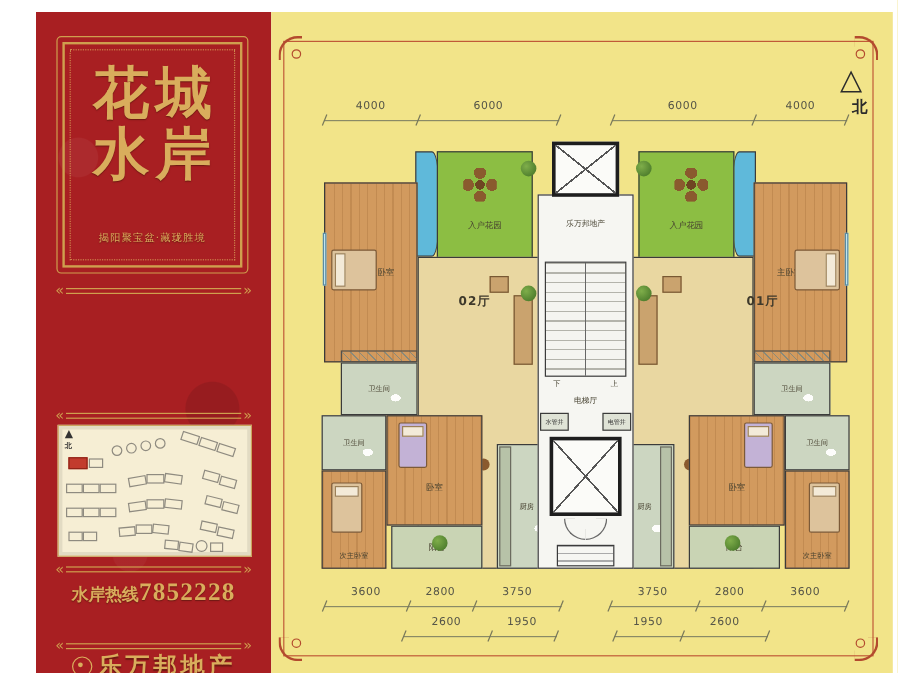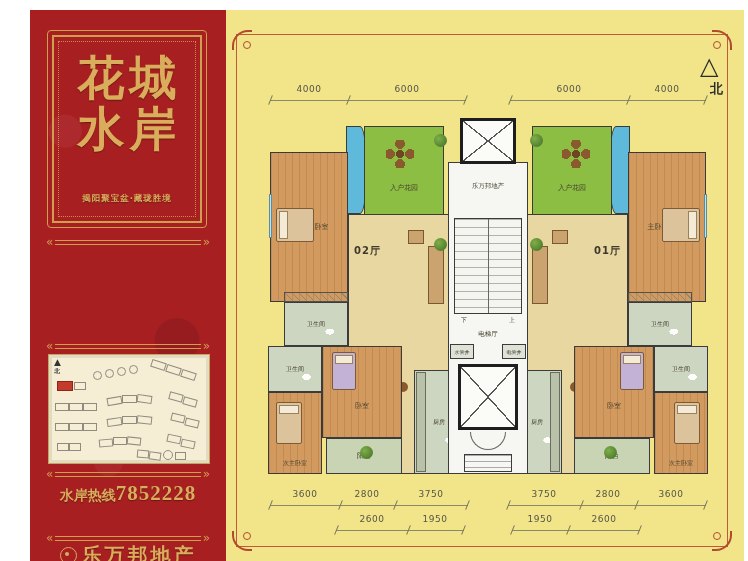--- a/index.html
+++ b/index.html
@@ -7,21 +7,21 @@
        font-family:"DejaVu Sans","Liberation Sans",sans-serif;overflow:hidden;}
   .poster{position:absolute;left:30px;top:10px;width:714px;height:551px;}
 
   
   .red-panel{position:absolute;left:0;top:0;width:196px;height:551px;
     background-color:#a81f22;
     background-image:radial-gradient(circle at 18% 22%, rgba(255,255,255,.05) 0 16px, transparent 17px),
                      radial-gradient(circle at 75% 60%, rgba(0,0,0,.10) 0 22px, transparent 23px),
                      radial-gradient(circle at 40% 82%, rgba(255,255,255,.04) 0 14px, transparent 15px);
     color:#d9ad5c;}
-  .gold{color:#d9ad5c;text-shadow:0 1px 1px rgba(60,20,5,.55);font-weight:bold;}
+  .gold{color:#d9ad5c;text-shadow:0 1px 1px rgba(60,20,5,.55);}
   .serif{font-family:"Liberation Serif","DejaVu Serif",serif;}
 
   .frame{position:absolute;left:22px;top:25px;width:150px;height:188px;
     border:2px solid #cf9f4e;box-sizing:border-box;text-align:center;}
   .frame::before{content:"";position:absolute;left:-7px;top:-7px;right:-7px;bottom:-7px;
     border:1px solid #cf9f4e;border-radius:4px;}
   .frame::after{content:"";position:absolute;left:4px;top:4px;right:4px;bottom:4px;
     border:1px dotted rgba(223,178,96,.7);}
   .title-line{font-size:47px;line-height:1.08;font-weight:bold;letter-spacing:5px;margin-left:5px;}
   .title-wrap{position:absolute;left:0;right:0;top:16px;}
@@ -115,21 +115,21 @@
     -14px 0 0 -6px #8a5a2e, 14px 0 0 -6px #8a5a2e;}
   .plant{position:absolute;width:13px;height:13px;border-radius:50%;
     background:radial-gradient(circle at 35% 35%, #7fae4a, #3f6f24);}
   .gset{position:absolute;width:28px;height:28px;background:
     radial-gradient(circle at 50% 50%, #6e4522 0 4px, transparent 4px),
     radial-gradient(circle at 14% 50%, #8a5a2e 0 5px, transparent 5px),
     radial-gradient(circle at 86% 50%, #8a5a2e 0 5px, transparent 5px),
     radial-gradient(circle at 50% 14%, #8a5a2e 0 5px, transparent 5px),
     radial-gradient(circle at 50% 86%, #8a5a2e 0 5px, transparent 5px);}
   .clbl{position:absolute;font-size:6.5px;color:#45402f;white-space:nowrap;transform:translateX(-50%);}
-  .biglbl{position:absolute;font-size:10px;font-weight:bold;color:#3e392b;letter-spacing:1px;}
+  .biglbl{position:absolute;font-size:10px;font-weight:bold;color:#3e392b;letter-spacing:1px;margin-left:28px;}
   .shaftbox{position:absolute;box-sizing:border-box;border:1px solid #3b3b3b;background:#dfe3d6;
     font-size:5px;color:#333;display:flex;align-items:center;justify-content:center;white-space:nowrap;}
   .door{position:absolute;width:18px;height:18px;border-left:1px solid #666;border-bottom:1px solid #666;
     border-bottom-left-radius:100%;box-sizing:border-box;}
   .win{position:absolute;background:#bfe4f0;border:1px solid #5b8ba0;box-sizing:border-box;}
   .steps{position:absolute;background:#f6f6f2;border:1px solid #3b3b3b;box-sizing:border-box;
     background-image:repeating-linear-gradient(180deg,#aaa 0 1px,transparent 1px 6px);}
 </style>
 </head>
 <body>

